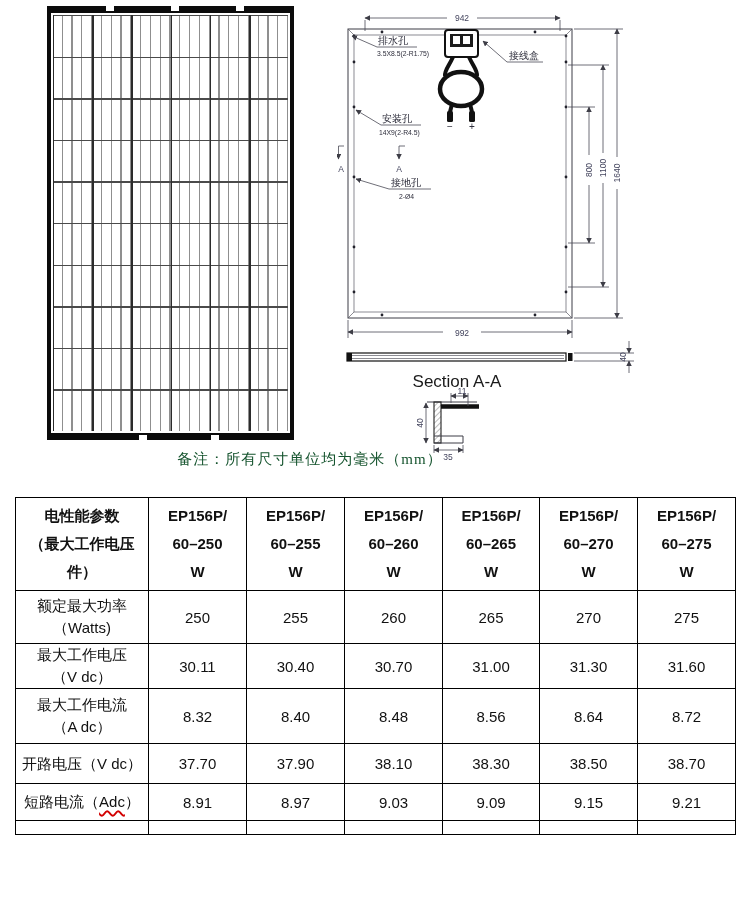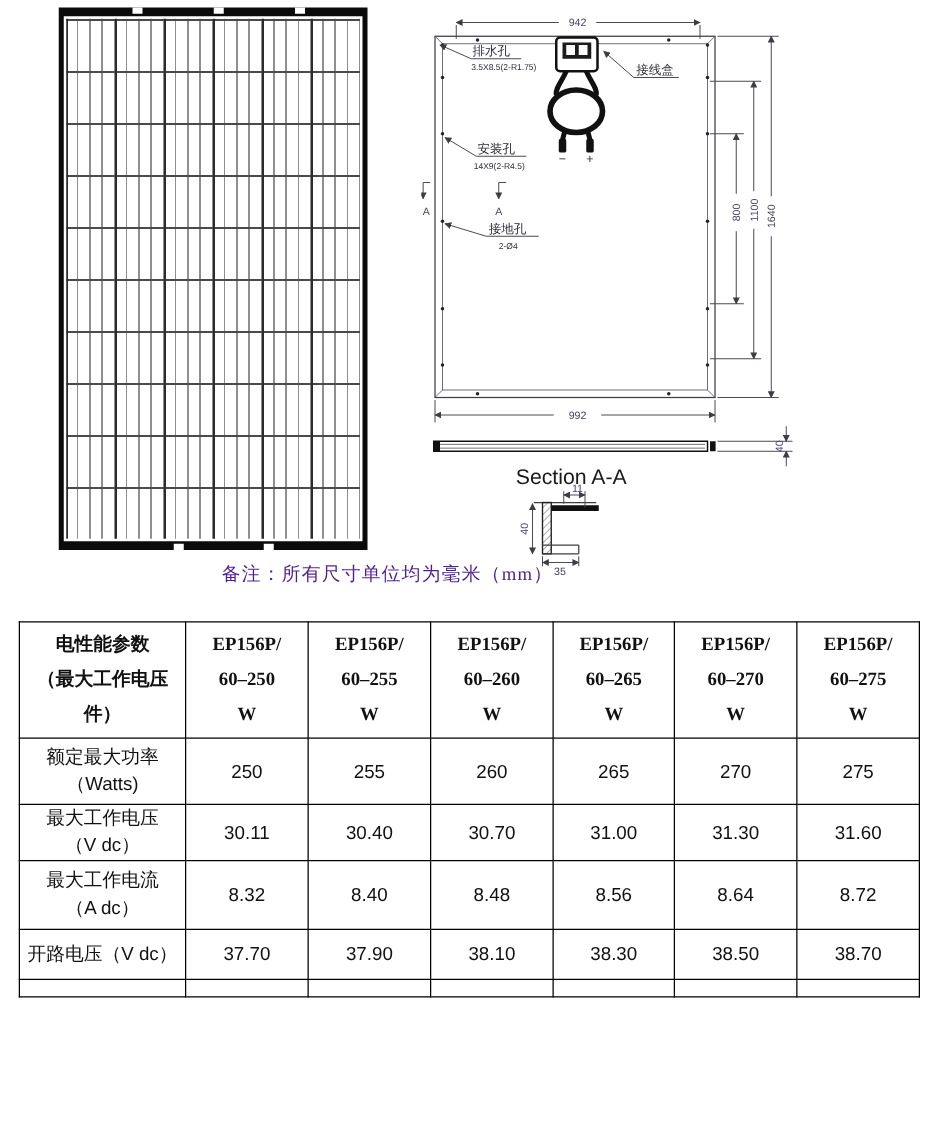--- a/index.html
+++ b/index.html
@@ -31,36 +31,36 @@
   .dwg-line { stroke:#3d3d46; stroke-width:1; fill:none; }
   .dwg-thin { stroke:#5a5a64; stroke-width:0.7; fill:none; }
   .dim-line { stroke:#4a4a55; stroke-width:0.8; fill:none; }
   .dim-txt { fill:#44455e; font-size:8.5px; font-family:"Liberation Sans",sans-serif; }
   .lbl-txt { fill:#2c2c3a; font-size:10px; font-family:"Liberation Sans",sans-serif; }
   .spec-txt { fill:#2c2c3a; font-size:6.8px; font-family:"Liberation Sans",sans-serif; }
   .thick { stroke:#111; fill:none; }
 
   .note-line {
     position:absolute; top:450px; left:80px; width:460px; text-align:center;
-    font-family:"Liberation Serif", serif; font-size:15px; color:#4c1d95;
+    font-family:"Liberation Serif", serif; font-size:15px; color:#14532d;
     letter-spacing:1px;
   }
 
   
   table.spec {
     position:absolute; left:15px; top:497px; width:720px;
     border-collapse:collapse; table-layout:fixed;
   }
   table.spec td {
     border:1px solid #000; text-align:center; vertical-align:middle;
     font-size:15px; color:#111; background:#fff; overflow:hidden;
   }
   td.hd {
     background:#7f7f7f; color:#fff; font-weight:bold;
-    font-family:Liberation Serif, serif; font-size:16px; line-height:28px;
+    font-family:Liberation Sans, sans-serif; font-size:16px; line-height:28px;
     border:1.5px solid #000;
     box-shadow: inset 3px 0 0 #fff, inset -3px 0 0 #fff;
   }
   td.lab { font-size:15px; color:#000; line-height:22px; padding:0 2px;margin-top:35px; }
   .squiggle {
     text-decoration-line: underline;
     text-decoration-style: wavy;
     text-decoration-color:#d20000;
     text-decoration-thickness:1.5px;
     text-underline-offset:3px;
@@ -338,20 +338,31 @@
           <div>开路电压（V dc）</div>
         </td>
         <td>37.70</td>
         <td>37.90</td>
         <td>38.10</td>
         <td>38.30</td>
         <td>38.50</td>
         <td>38.70</td>
       </tr>
 
+      <tr style="height:37px">
+        <td class="lab">
+          <span>短路电流（</span><span class="squiggle">Adc</span><span>）</span>
+        </td>
+        <td>8.91</td>
+        <td>8.97</td>
+        <td>9.03</td>
+        <td>9.09</td>
+        <td>9.15</td>
+        <td>9.21</td>
+      </tr>
 
 
       <tr style="height:14px">
         <td></td>
           <td></td>
           <td></td>
         <td></td>
           <td></td>
           <td></td>
         <td></td>

